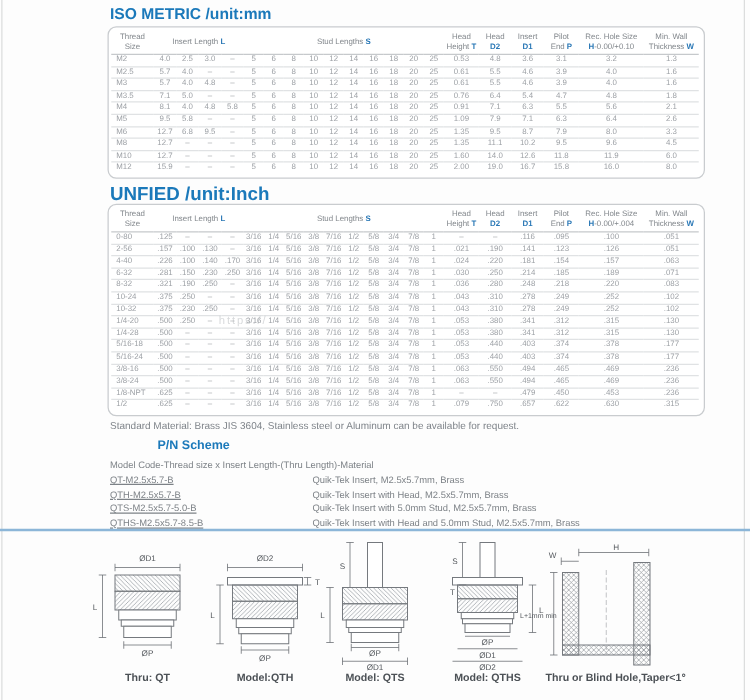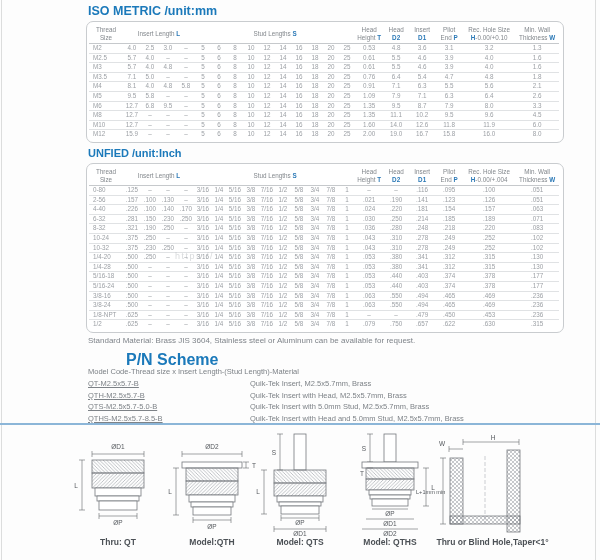--- a/index.html
+++ b/index.html
@@ -4,22 +4,22 @@
 <style>
   html,body{margin:0;padding:0;background:#fff;}
   .page{position:relative;width:600px;height:560px;background:#fdfdfd;overflow:hidden;
         font-family:"Liberation Sans",sans-serif;}
   .edge{position:absolute;top:0;height:560px;width:1px;background:#dcdddd;}
   #edge-l{left:1px}
   #edge-r{left:595px}
 
   .sec-title{position:absolute;font-weight:bold;color:#1b79ba;}
   #iso-title{left:88px;top:4px;font-size:12.5px;}
-  #unf-title{left:88px;top:147px;font-size:11px;}
-  #pn-title{left:88px;top:351px;font-size:16px;padding-left:38px;}
+  #unf-title{left:88px;top:147px;font-size:15px;}
+  #pn-title{left:88px;top:351px;font-size:10px;padding-left:38px;}
 
   .tbl-wrap{position:absolute;left:86px;width:478px;background:#fff;
             border:1px solid #c9cccf;border-radius:7px;padding:3px 2px;box-sizing:border-box;}
   #iso-wrap{top:21px;}
   #unf-wrap{top:163px;}
   table{border-collapse:collapse;table-layout:fixed;width:470px;font-size:6.3px;color:#9b9fa4;}
   th{font-weight:normal;color:#82878c;text-align:center;vertical-align:middle;
      padding:1px 0 2px 0;border-bottom:1px solid #c6c9cc;line-height:7.5px;}
   th b{color:#2a78b6;font-weight:bold;}
   td{text-align:center;border-bottom:1px solid #e0e2e4;line-height:8.6px;padding:0;
@@ -766,21 +766,21 @@
             <td>.315</td>
           </tr>
         </tbody>
     </table>
   </div>
   <div class="watermark">https://</div>
 
   <div class="note">Standard Material: Brass JIS 3604, Stainless steel or Aluminum can be available for request.</div>
 
   <div class="sec-title" id="pn-title">P/N Scheme</div>
-  <div class="pn-intro">Model Code-Thread size x Insert Length-(Stud Length)-Material</div>
+  <div class="pn-intro">Model Code-Thread size x Insert Length-(Thru Length)-Material</div>
   <div id="pn-items">
       <div><span class="pn-code">QT-M2.5x5.7-B</span><span>Quik-Tek Insert, M2.5x5.7mm, Brass</span></div>
       <div><span class="pn-code">QTH-M2.5x5.7-B</span><span>Quik-Tek Insert with Head, M2.5x5.7mm, Brass</span></div>
       <div><span class="pn-code">QTS-M2.5x5.7-5.0-B</span><span>Quik-Tek Insert with 5.0mm Stud, M2.5x5.7mm, Brass</span></div>
       <div><span class="pn-code">QTHS-M2.5x5.7-8.5-B</span><span>Quik-Tek Insert with Head and 5.0mm Stud, M2.5x5.7mm, Brass</span></div>
     </div>
 
   <div class="divider"></div>
 
   <svg class="fig" style="left:68px;top:432px" width="100" height="112" viewBox="0 0 100 112">

